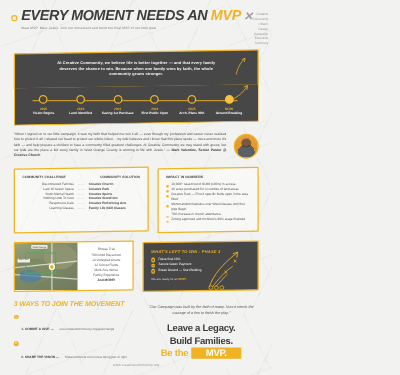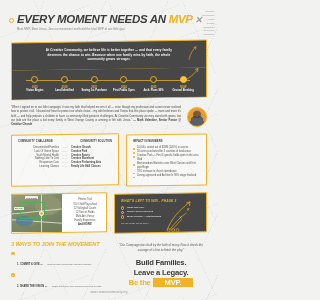--- a/index.html
+++ b/index.html
@@ -15,21 +15,21 @@
     background-image:
       linear-gradient(115deg, transparent 48.6%, rgba(190,190,188,.30) 48.6%, rgba(190,190,188,.30) 49.2%, transparent 49.2%),
       linear-gradient(65deg, transparent 62.6%, rgba(190,190,188,.26) 62.6%, rgba(190,190,188,.26) 63.1%, transparent 63.1%),
       linear-gradient(160deg, transparent 30.4%, rgba(190,190,188,.22) 30.4%, rgba(190,190,188,.22) 30.9%, transparent 30.9%);
     background-size:62px 62px, 74px 74px, 90px 90px;
     pointer-events:none;
   }
   .page{position:relative;width:100%;height:100%;}
 
   
-  .header{padding:8px 9px 0 9px;display:flex;align-items:center;justify-content:space-between;}
+  .header{padding:8px 9px 0 9px;display:flex;align-items:flex-start;justify-content:space-between;}
   .brandline{display:flex;align-items:center;gap:3px;}
   .dot-o{
     width:5px;height:5px;border-radius:50%;
     border:1.4px solid #f0b323;box-sizing:border-box;flex:none;margin-top:1px;
   }
   .title{
     font-size:11.5px;font-weight:bold;font-style:italic;letter-spacing:-.3px;
     color:#3d3d3d;line-height:1;white-space:nowrap;
   }
   .title .mvp{color:#f0b323;}
@@ -417,22 +417,22 @@
           <span class="join-h">2. SHARE THE VISION —</span>
           <span class="join-p">Share someone who knows being part of right impact it revealed first to creative guide, a helping it in coffee with a a potential donor. The right conversation could finish the mission.</span>
         </span>
       </div>
 
     </div>
 
     <div class="closecol">
       <div class="close-quote">"Our Campaign was built by the faith of many. Now it needs the courage of a few to finish the play."</div>
       <div class="cta">
+        <div>Leave a Legacy.</div>
         <div>Build Families.</div>
-        <div>Leave a Legacy.</div>
         <div class="l3">
           <span>Be the</span>
           <span class="chip">MVP.</span>
         </div>
       </div>
     </div>
 
   </div>
 
   <div class="footer">www.creativecommunity.org</div>

